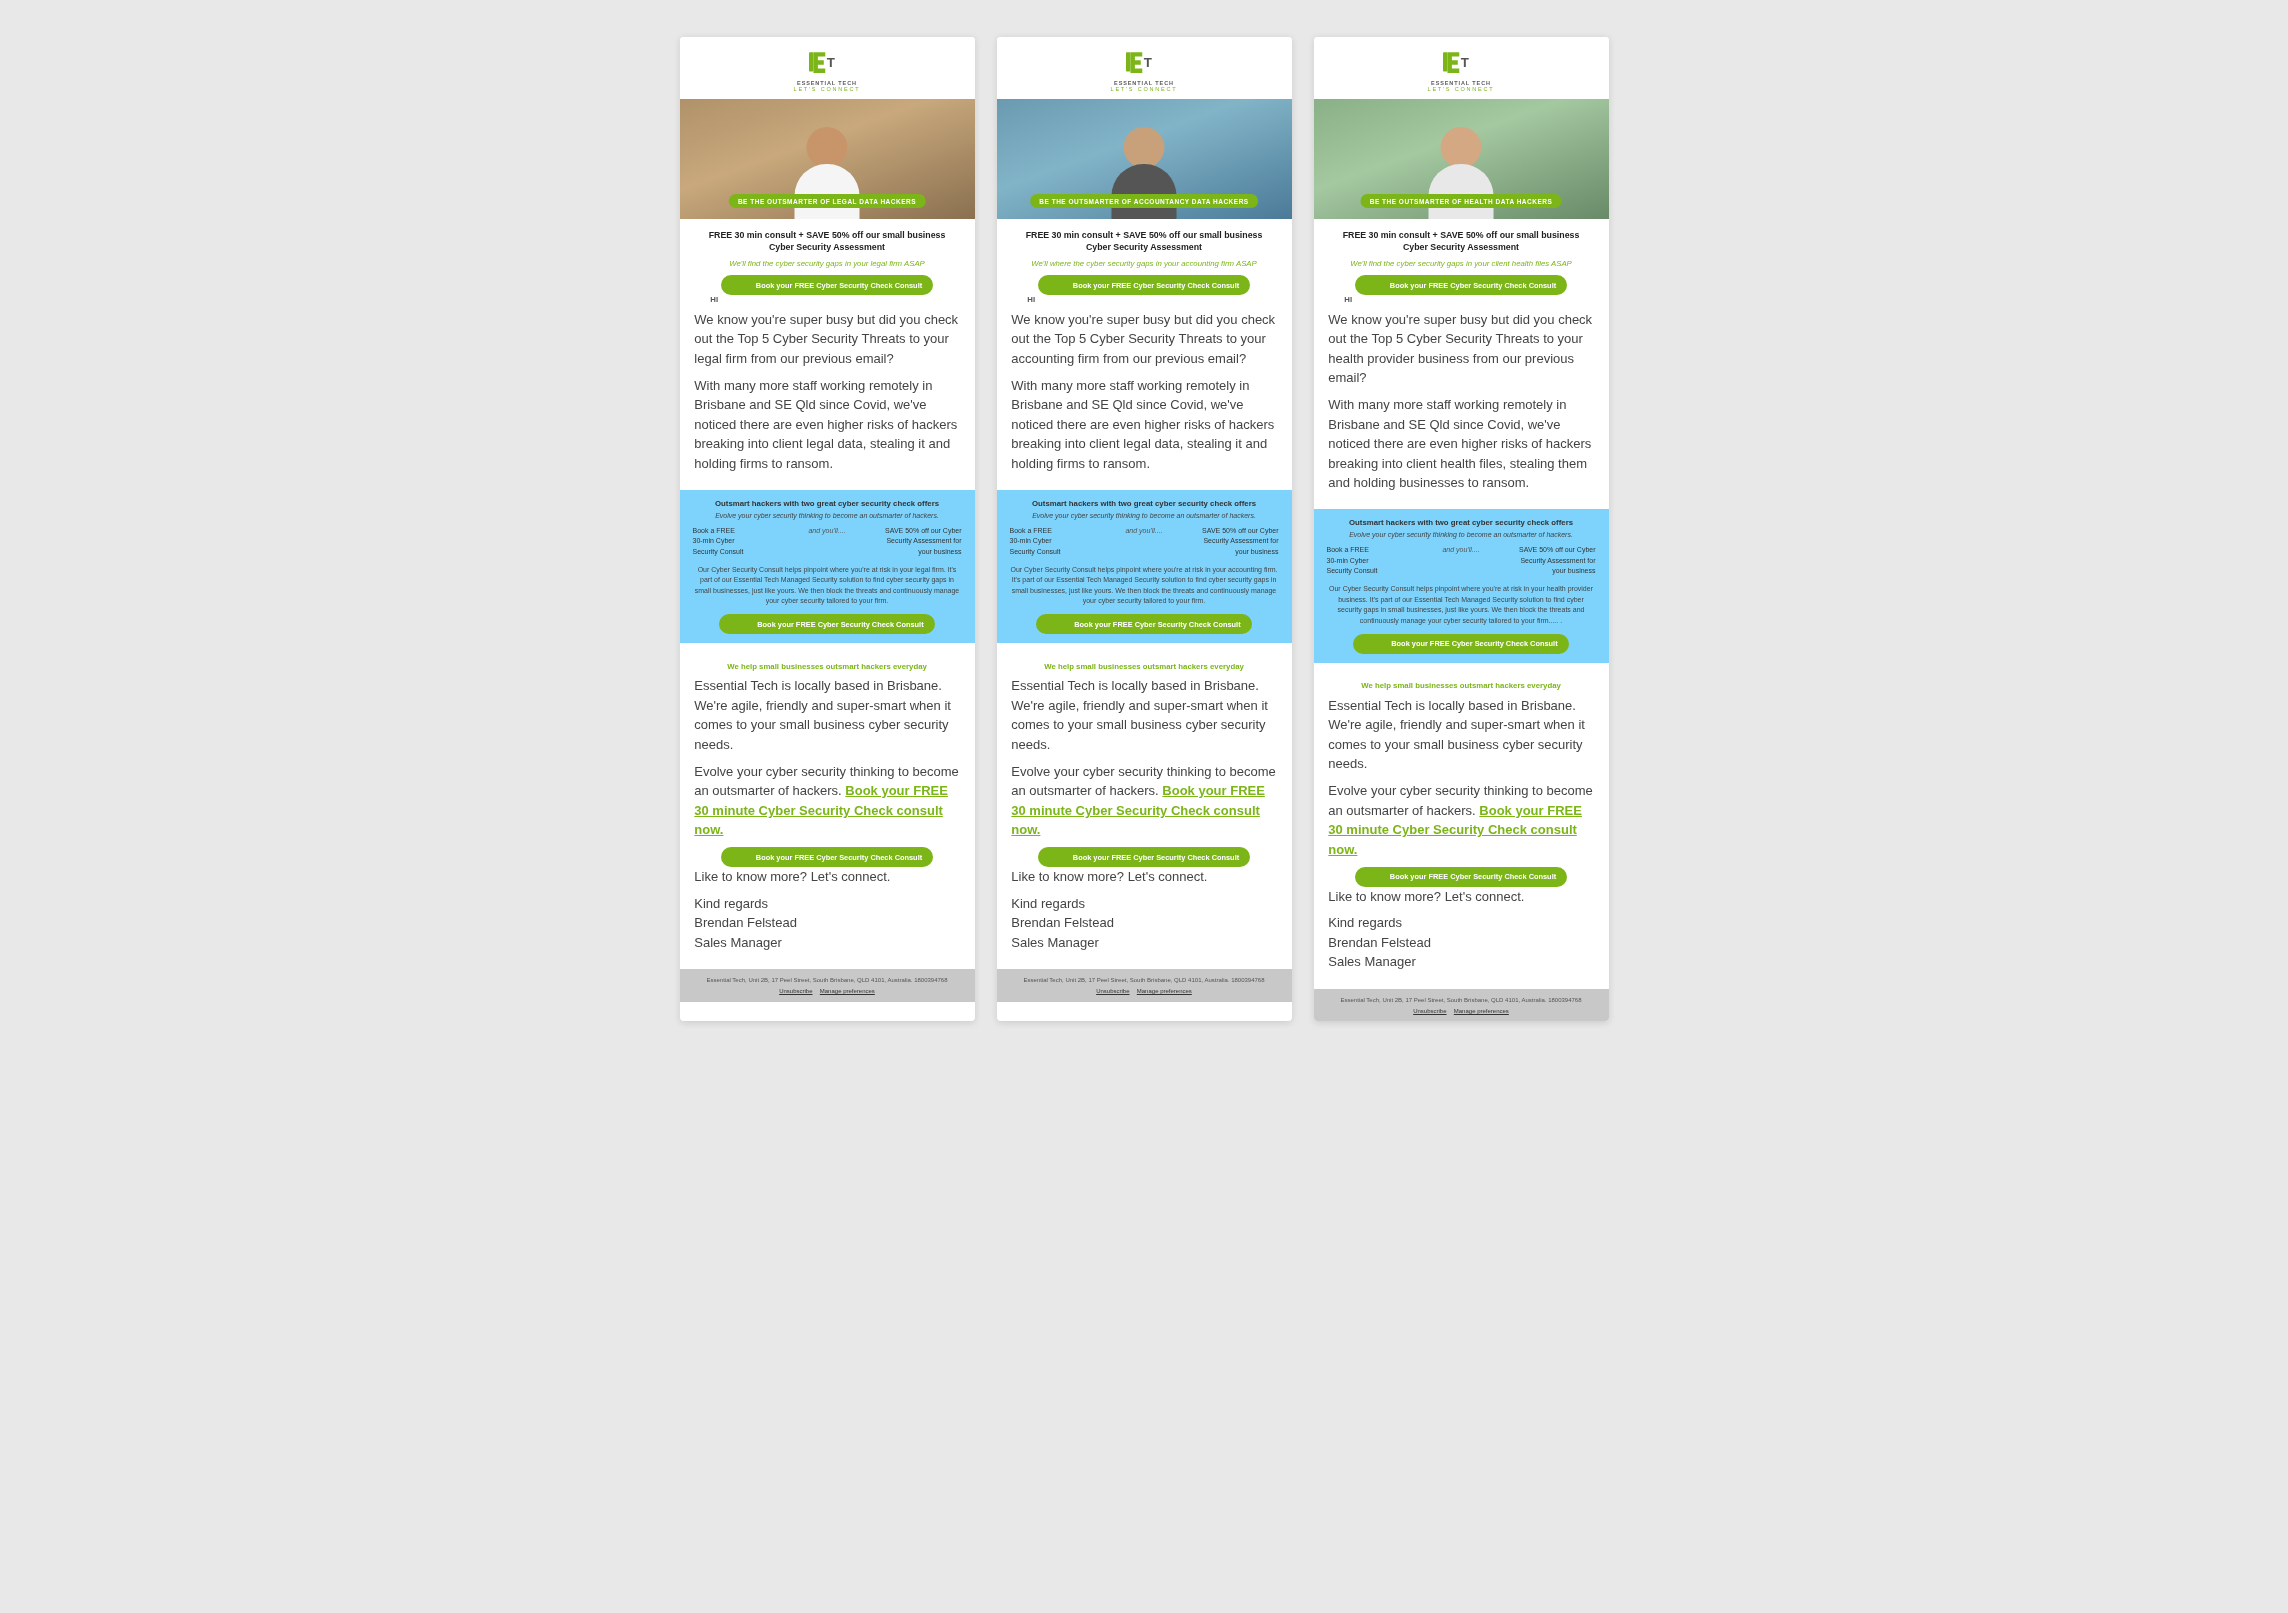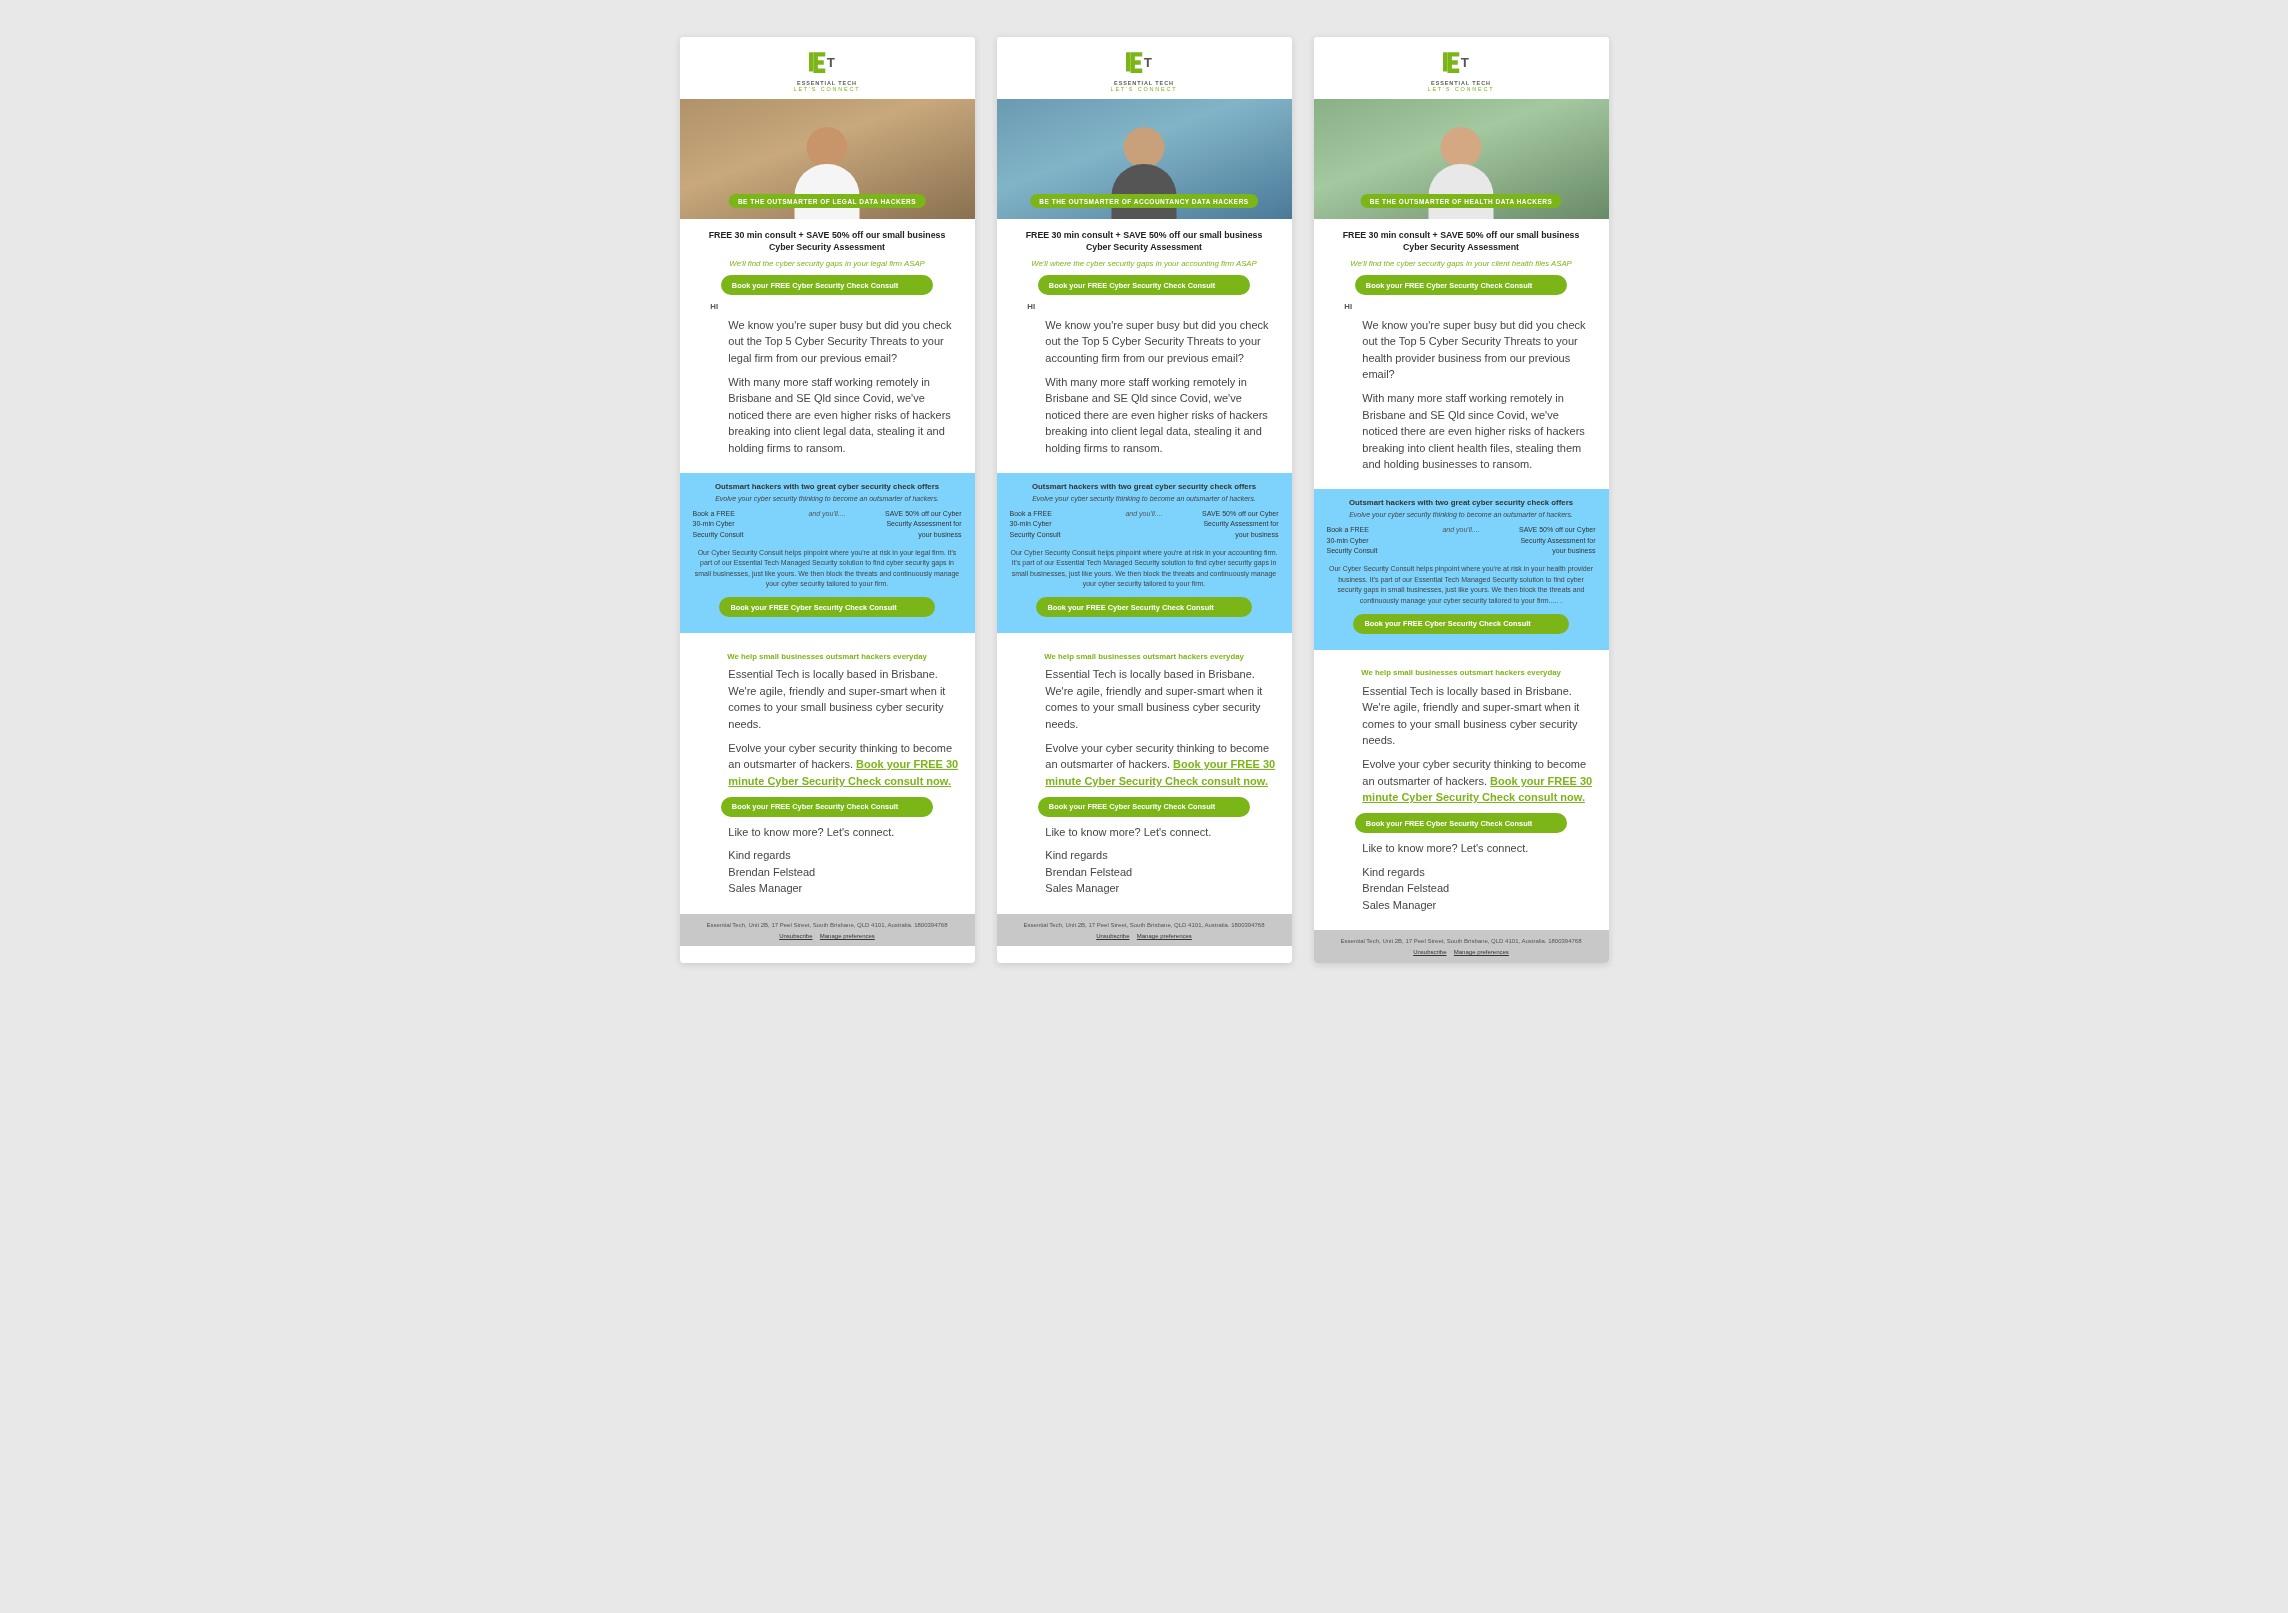--- a/index.html
+++ b/index.html
@@ -91,45 +91,44 @@
     .subheadline {
       text-align: center;
       font-size: 7.8px;
       color: #7cb518;
       margin-bottom: 7.4px;
       font-style: italic;
     }
     .cta-button {
       display: block;
       width: 80%;
-      margin: 0 auto 7px;
+      margin: 0 auto 0;
       background: #7cb518;
       color: #fff;
-      text-align: left;
+      text-align: right;
       padding: 5.5px 11px;
       border-radius: 14.8px;
       font-size: 7.4px;
       font-weight: bold;
       cursor: pointer;
       border: none;
     }
     .greeting {
       font-size: 7.8px;
       margin-bottom: 5.5px;
       text-transform: uppercase;
       font-weight: bold;
       color: #555;
       padding-left: 16px;
     }
     .body-text {
-      font-size: 11px;
+      font-size: 13px;
       line-height: 1.5;
       color: #444;
       margin-bottom: 7.4px;
-      margin-left: 34px;
     }
     
     .grey-section {
       background: #7dd3fc;
       padding: 9.2px 13px;
       margin-bottom: 9.2px;
     }
     .grey-section-title {
       text-align: center;
       font-size: 7.8px;

